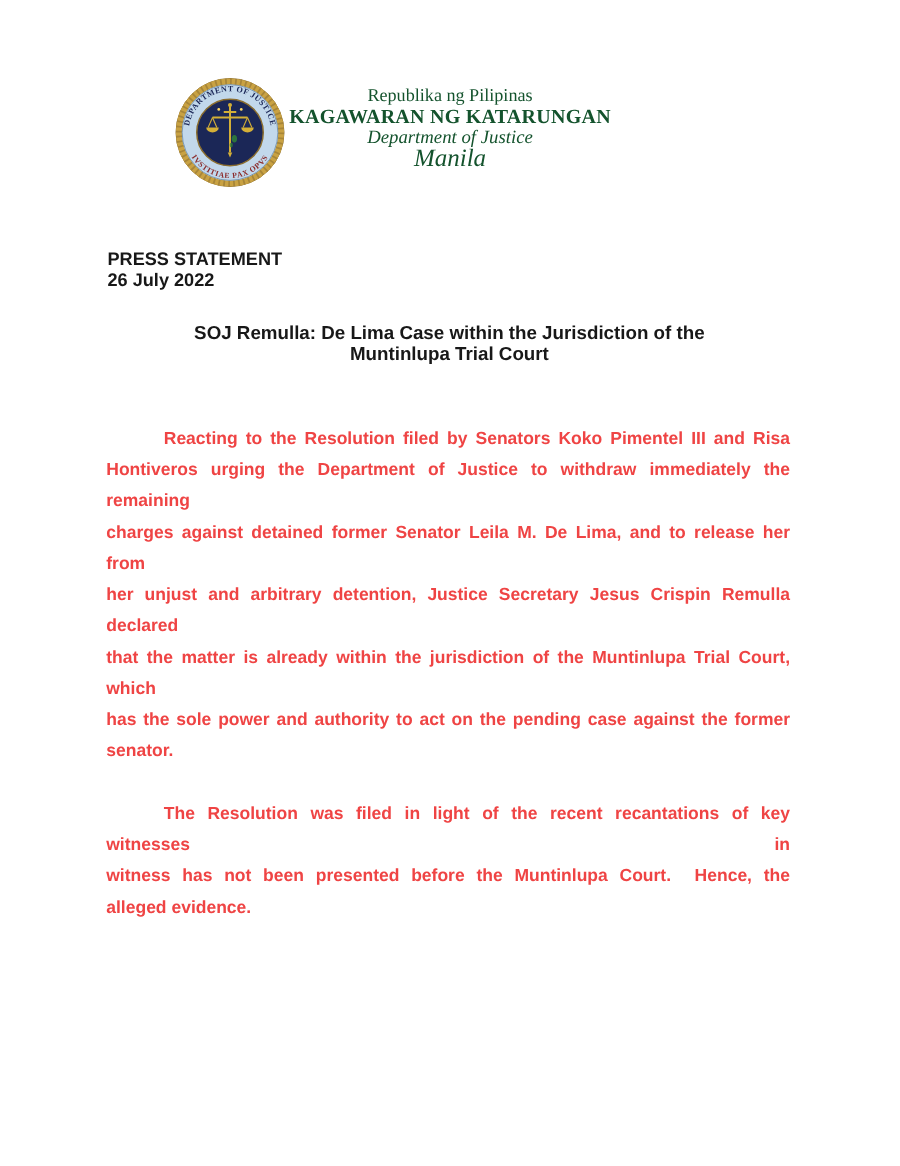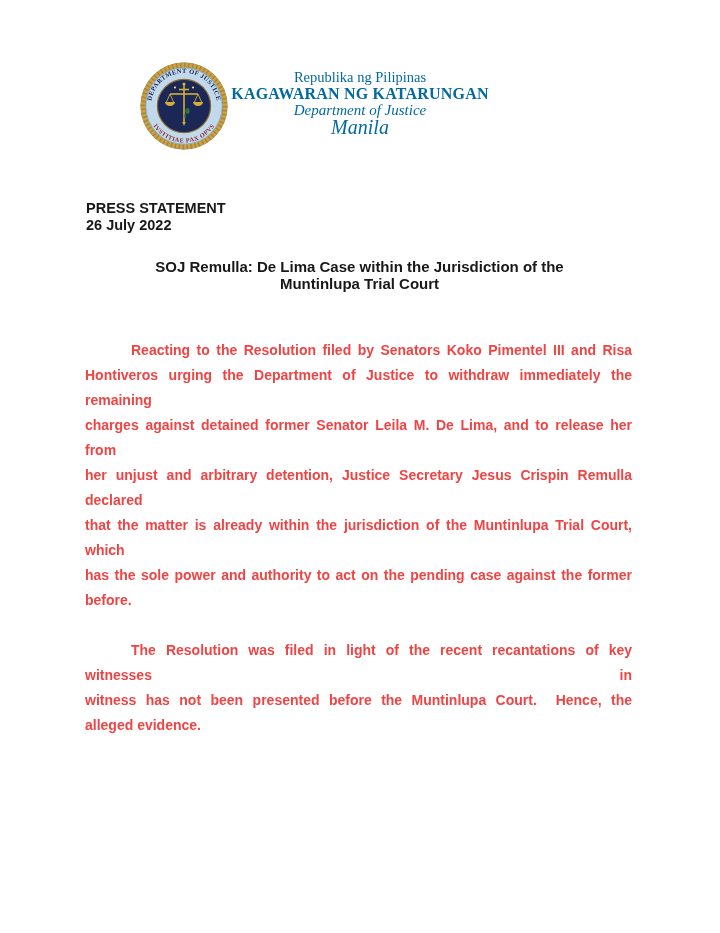--- a/index.html
+++ b/index.html
@@ -21,21 +21,21 @@
     width: 88px;
     height: 88px;
   }
   .letterhead {
     position: absolute;
     left: 0;
     top: 69px;
     width: 720px;
     text-align: center;
     font-family: "Liberation Serif", "DejaVu Serif", serif;
-    color: #0369a1;
+    color: #14532d;
   }
   .lh-line1 { font-size: 14.5px; line-height: 16.5px; }
   .lh-line2 { font-size: 16px;   line-height: 16.5px; font-weight: bold; letter-spacing: 0.2px; }
   .lh-line3 { font-size: 15px;   line-height: 16.5px; font-style: italic; }
   .lh-line4 { font-size: 20px;   line-height: 16.5px; font-style: italic; }
 
   
   .statement-head {
     position: absolute;
     left: 86px;
@@ -147,21 +147,21 @@
   </div>
 
   <div class="doc-body">
     <div class="para">
       <div class="p-line indent">Reacting to the Resolution filed by Senators Koko Pimentel III and Risa</div>
       <div class="p-line">Hontiveros urging the Department of Justice to withdraw immediately the remaining</div>
       <div class="p-line">charges against detained former Senator Leila M. De Lima, and to release her from</div>
       <div class="p-line">her unjust and arbitrary detention, Justice Secretary Jesus Crispin Remulla declared</div>
       <div class="p-line">that the matter is already within the jurisdiction of the Muntinlupa Trial Court, which</div>
       <div class="p-line">has the sole power and authority to act on the pending case against the former</div>
-      <div class="p-line last">before.</div>
+      <div class="p-line last">senator.</div>
     </div>
     <div class="para">
       <div class="p-line indent">The Resolution was filed in light of the recent recantations of key witnesses in</div>
       <div class="p-line">witness has not been presented before the Muntinlupa Court.&nbsp; Hence, the</div>
       <div class="p-line last">alleged evidence.</div>
     </div>
   </div>
 
 </div>
 

